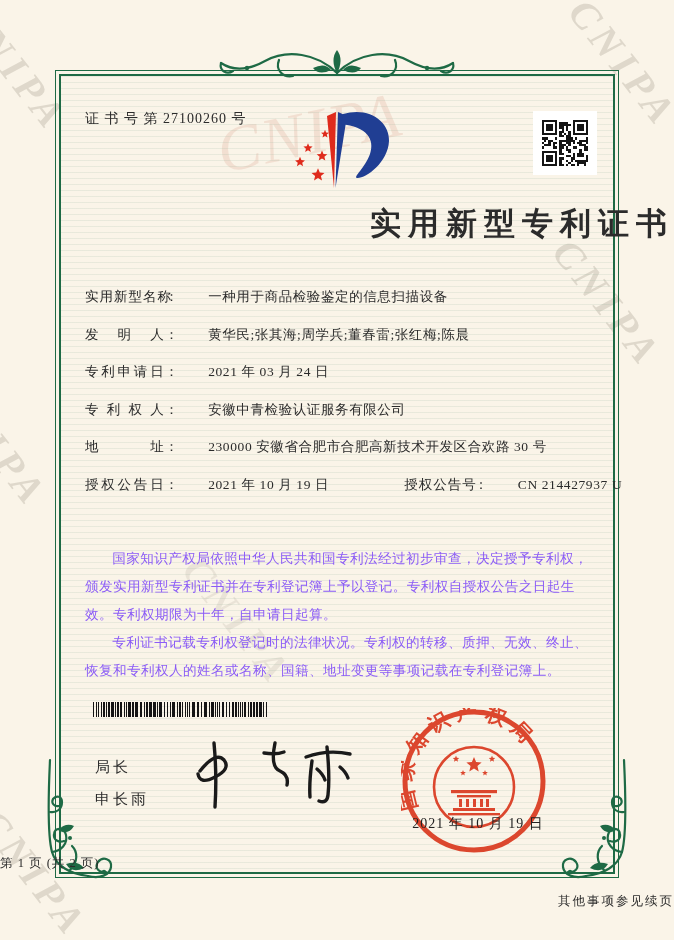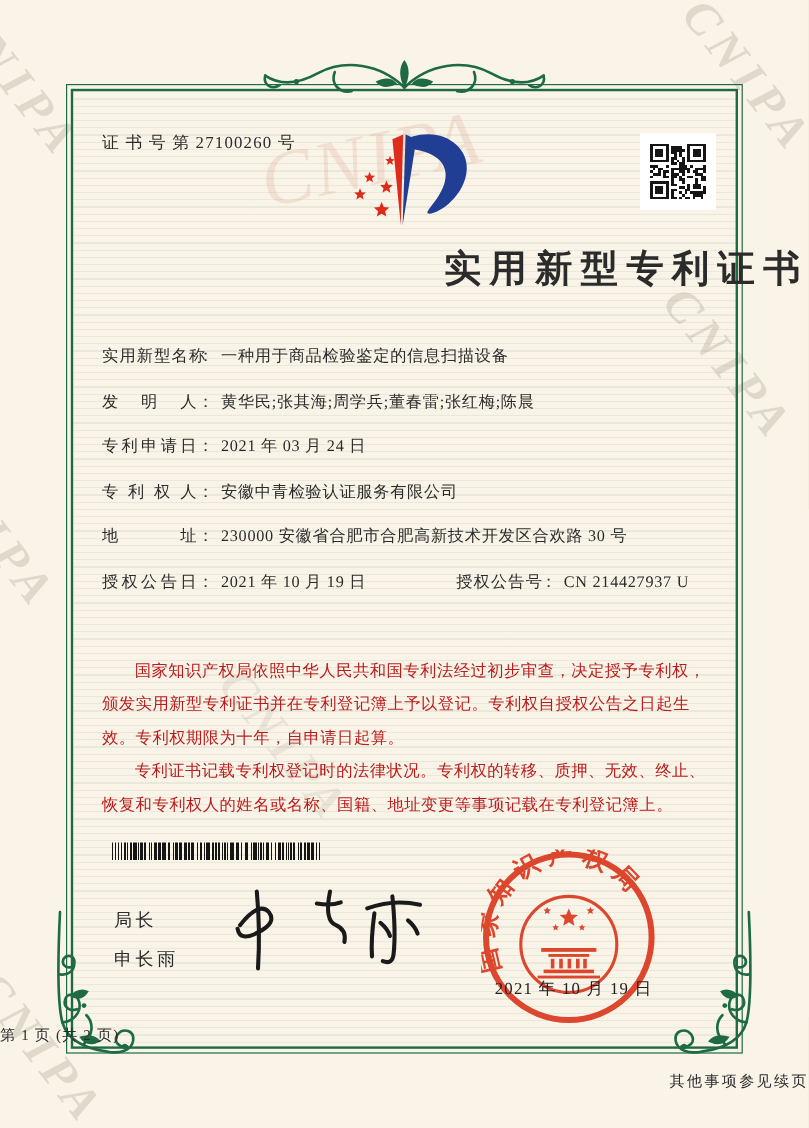--- a/index.html
+++ b/index.html
@@ -44,25 +44,25 @@
     position:absolute; left:0; top:203px; width:100%; text-align:right;
     font-size:31px; font-weight:bold; letter-spacing:7px;
   }
   .fields{position:absolute; left:85px; top:287px; width:505px; font-size:13.5px;}
   .frow{margin-bottom:17.5px; line-height:20px; white-space:nowrap;}
   .flabel{
     display:inline-block; width:5.9em; text-align:justify; text-align-last:justify;
     letter-spacing:1px; vertical-align:top;
   }
   .fcolon{margin-right:6px;}
-  .fvalue{letter-spacing:.6px;}
+  .fvalue{letter-spacing:.6px;margin-left:24px;}
   .fvalue.fixed{display:inline-block; width:196px;}
   .paras{
     position:absolute; left:85px; top:545px; width:506px;
-    font-size:13.6px; line-height:28px; color:#b91c1c; letter-spacing:.4px;
+    font-size:13.6px; line-height:28px; color:#8b5cf6; letter-spacing:.4px;
   }
   .paras p{margin:0; text-indent:2em;}
   .barcode{position:absolute; left:93px; top:702px; width:178px; height:15px;}
   .signer-title{position:absolute; left:95px; top:758px; font-size:15px;
     font-family:"Liberation Sans","DejaVu Sans",sans-serif; letter-spacing:3px;}
   .signer-name{position:absolute; left:95px; top:790px; font-size:15px;
     font-family:"Liberation Sans","DejaVu Sans",sans-serif; letter-spacing:3px;}
   .signature{position:absolute; left:180px; top:733px; width:190px; height:88px; z-index:5;}
   .seal{position:absolute; left:401px; top:708px; width:146px; height:146px; z-index:5; opacity:.93;}
   .seal-date{

